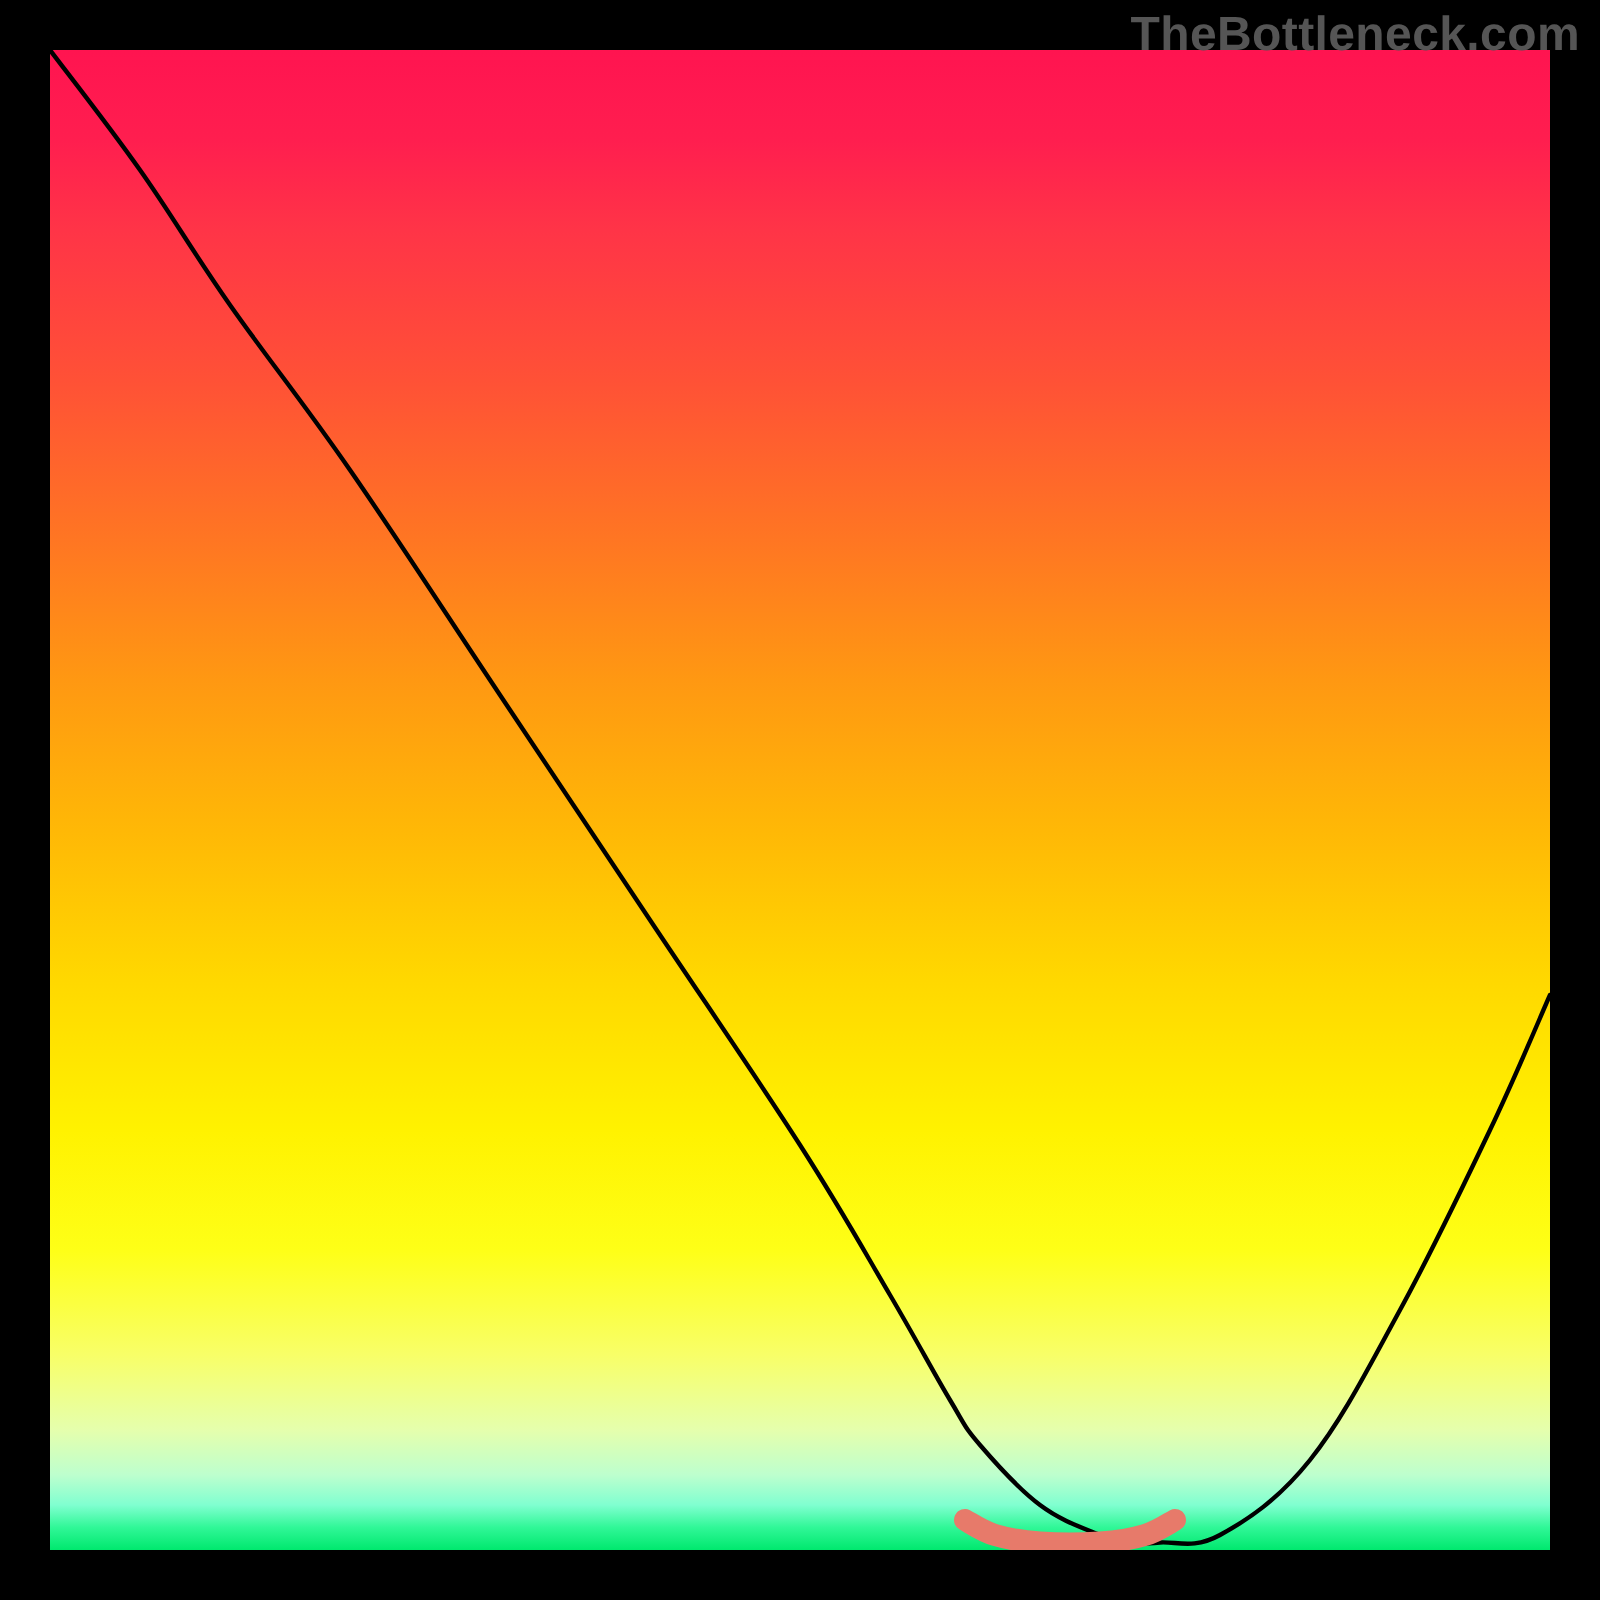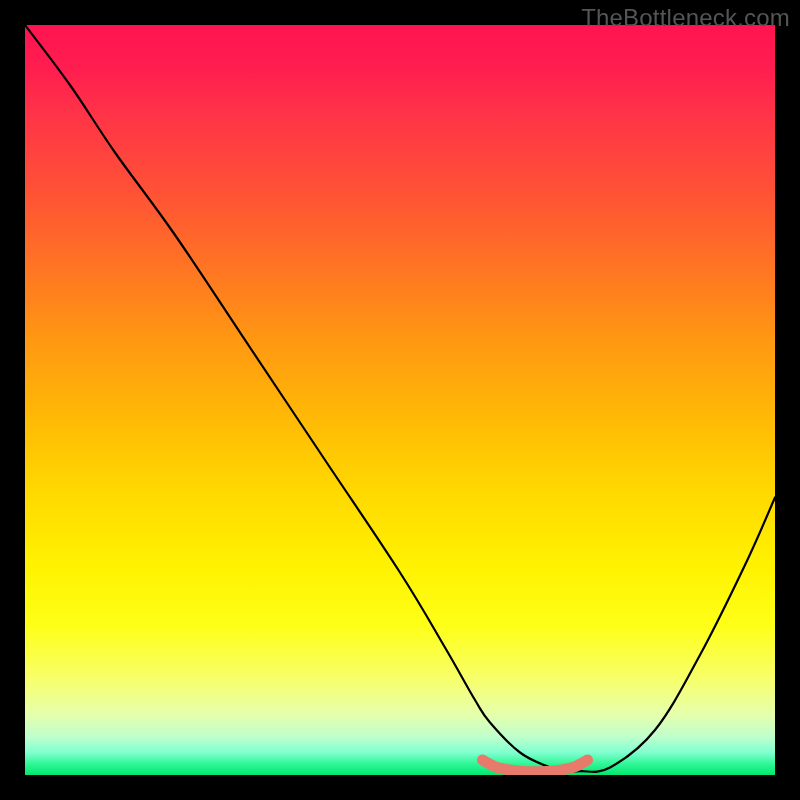--- a/index.html
+++ b/index.html
@@ -10,21 +10,21 @@
     position: relative;
     font-family: Arial, sans-serif;
     overflow: hidden;
   }
   .watermark {
     position: absolute;
     top: 4px;
     right: 10px;
     color: #555;
     font-size: 24px;
-    font-weight: 400;
+    font-weight: 700;
     z-index: 10;
     letter-spacing: 0.2px;
   }
   .plot-area {
     position: absolute;
     left: 25px;
     top: 25px;
     width: 750px;
     height: 750px;
   }

